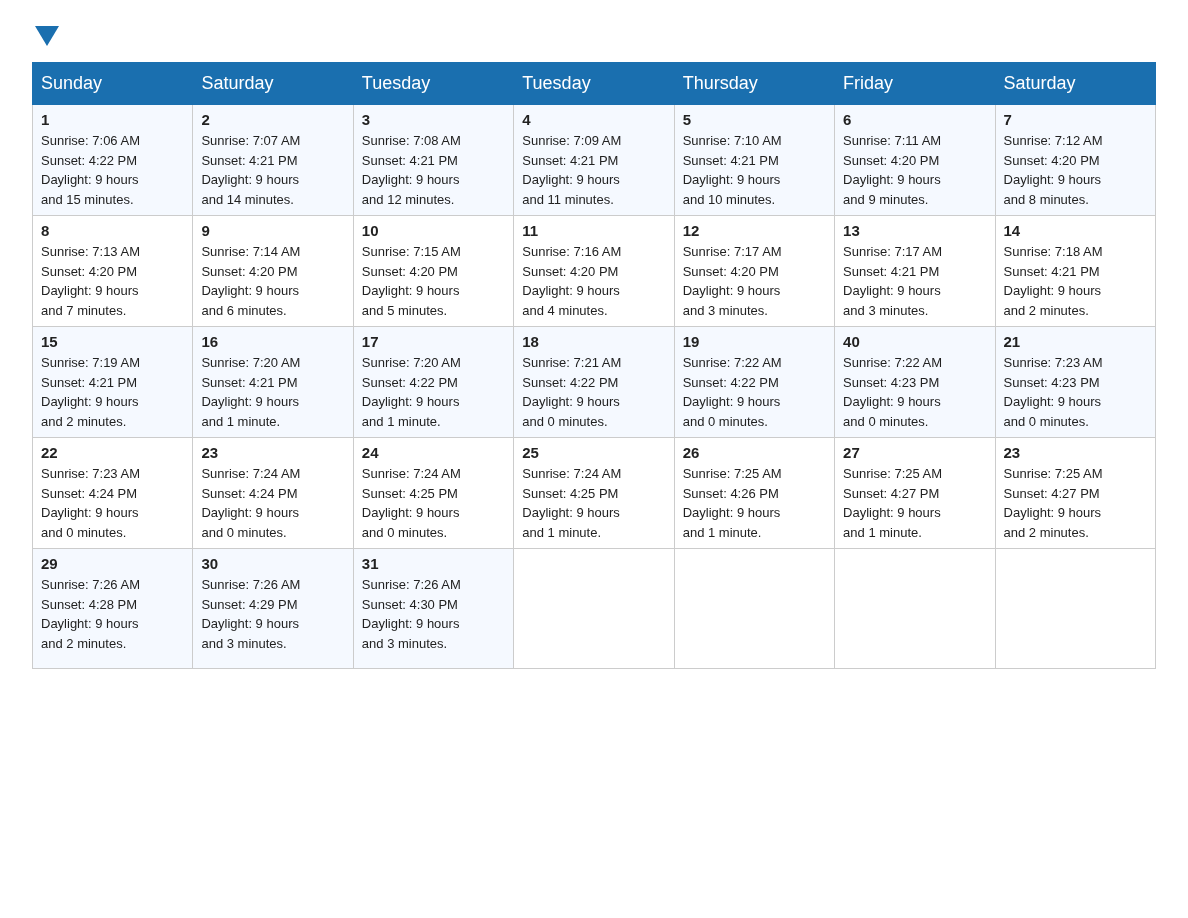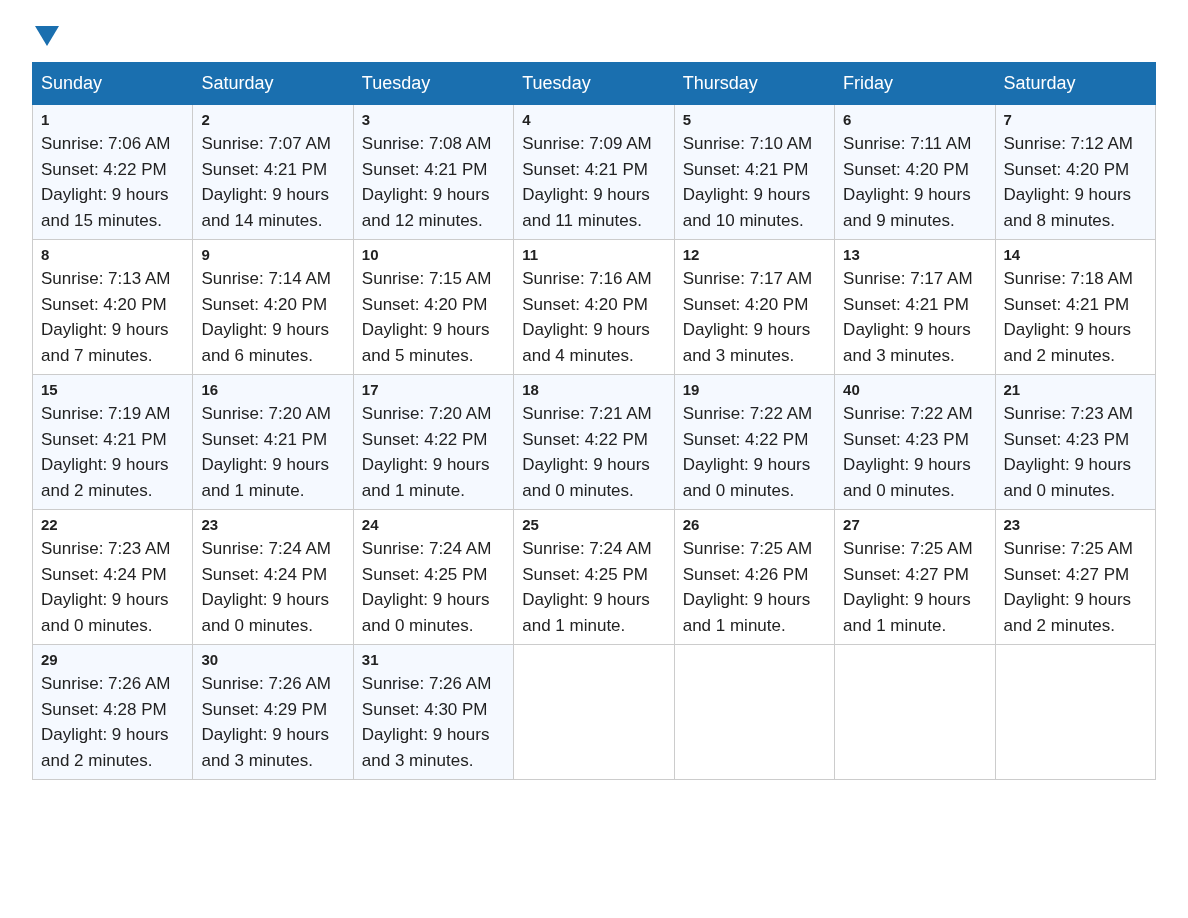--- a/index.html
+++ b/index.html
@@ -87,21 +87,21 @@
     tbody tr:nth-child(even) td {
       background: #fff;
     }
     .day-num {
       font-size: 15px;
       font-weight: bold;
       margin-bottom: 3px;
       display: block;
     }
     .day-info {
-      font-size: 17px;
+      font-size: 13px;
       line-height: 1.5;
       color: #222;
     }
     .empty-cell {
       background: #fff !important;
     }
     .last-row td {
       height: 120px;
       margin-left: 32px;
     }

